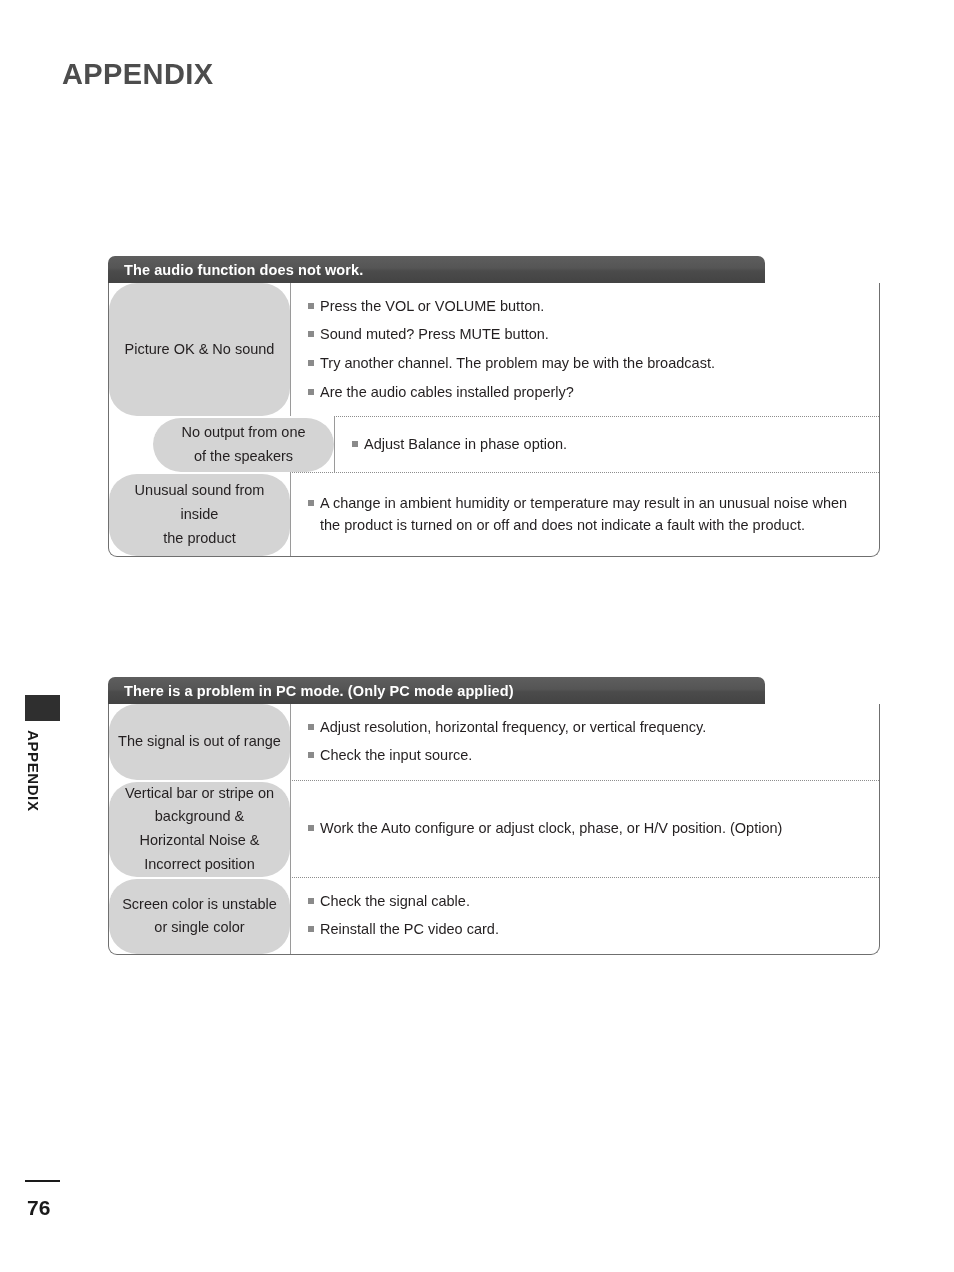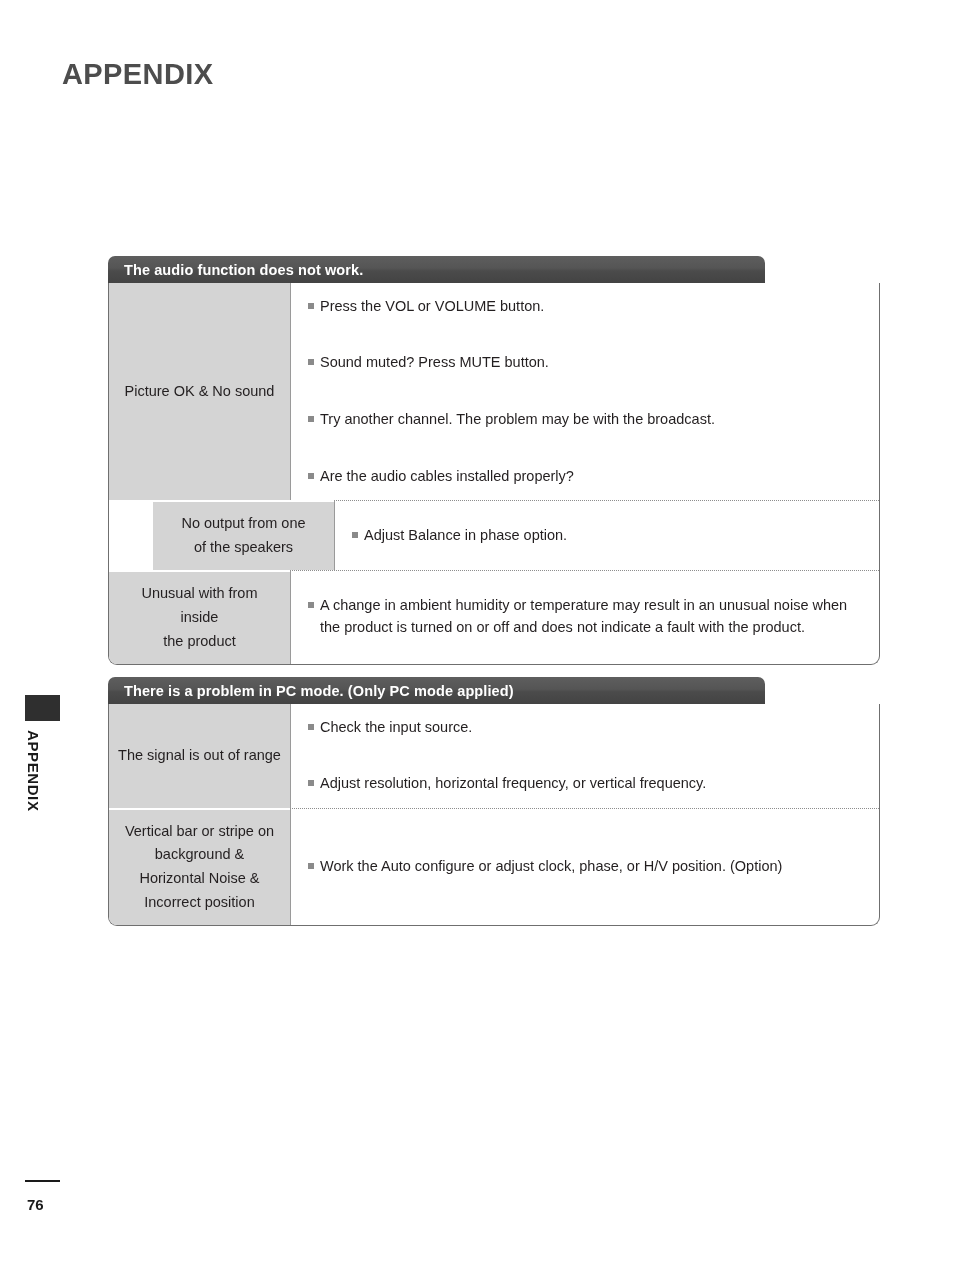--- a/index.html
+++ b/index.html
@@ -57,21 +57,21 @@
     left: 25px;
     top: 1180px;
     width: 35px;
     height: 2px;
     background: #1a1a1a;
   }
   .page-number {
     position: absolute;
     left: 27px;
     top: 1196px;
-    font-size: 15px;
+    font-size: 21px;
     font-weight: bold;
     color: #1a1a1a;
   }
 
   
   .tbl {
     position: absolute;
     left: 108px;
     width: 772px;
   }
@@ -116,36 +116,36 @@
     flex: 0 0 181px;
     background: #d4d4d4;
     display: flex;
     flex-direction: column;
     align-items: center;
     justify-content: center;
     text-align: center;
     font-size: 14.5px;
     color: #231f20;
     line-height: 1.65;
-    padding: 10px 4px;
+    padding: 0 4px;
     box-sizing: border-box;
+    border-radius: 28px;
   }
   .trow + .trow .tlabel {
     border-top: 2px solid #ffffff;
   }
 
   .tcontent {
     flex: 1;
     padding: 9px 10px 9px 17px;
     box-sizing: border-box;
     display: flex;
     flex-direction: column;
     justify-content: center;
     border-left: 1px solid #9a9a9a;
-    gap: 28px;
   }
   .trow + .trow .tcontent {
     border-top: 1px dotted #8d8d8d;
   }
 
   .bullet-line {
     display: flex;
     align-items: flex-start;
     font-size: 14.5px;
     line-height: 1.5;
@@ -216,21 +216,21 @@
       <div class="tcontent">
         <div class="bullet-line">
           <span class="sq"></span>
           <span class="txt">Adjust Balance in phase option.</span>
         </div>
       </div>
     </div>
 
     <div class="trow r-h-88">
       <div class="tlabel">
-        <span>Unusual with from</span>
+        <span>Unusual sound from</span>
         <span>inside</span>
         <span>the product</span>
       </div>
       <div class="tcontent">
         <div class="bullet-line">
           <span class="sq"></span>
           <span class="txt">A change in ambient humidity or temperature may result in an unusual noise when the product is turned on or off and does not indicate a fault with the product.</span>
         </div>
       </div>
     </div>
@@ -244,42 +244,58 @@
   </div>
   <div class="tbl-body">
 
     <div class="trow r-h-76">
       <div class="tlabel">
         <span>The signal is out of range</span>
       </div>
       <div class="tcontent">
         <div class="bullet-line">
           <span class="sq"></span>
+          <span class="txt">Adjust resolution, horizontal frequency, or vertical frequency.</span>
+        </div>
+        <div class="bullet-line">
+          <span class="sq"></span>
           <span class="txt">Check the input source.</span>
-        </div>
-        <div class="bullet-line">
-          <span class="sq"></span>
-          <span class="txt">Adjust resolution, horizontal frequency, or vertical frequency.</span>
         </div>
       </div>
     </div>
 
     <div class="trow r-h-100">
       <div class="tlabel">
         <span>Vertical bar or stripe on</span>
         <span>background &amp;</span>
         <span>Horizontal Noise &amp;</span>
         <span>Incorrect position</span>
       </div>
       <div class="tcontent">
         <div class="bullet-line">
           <span class="sq"></span>
           <span class="txt">Work the Auto configure or adjust clock, phase, or H/V position. (Option)</span>
         </div>
       </div>
     </div>
 
+    <div class="trow r-h-64">
+      <div class="tlabel">
+        <span>Screen color is unstable</span>
+        <span>or single color</span>
+      </div>
+      <div class="tcontent">
+        <div class="bullet-line">
+          <span class="sq"></span>
+          <span class="txt">Check the signal cable.</span>
+        </div>
+        <div class="bullet-line">
+          <span class="sq"></span>
+          <span class="txt">Reinstall the PC video card.</span>
+        </div>
+      </div>
+    </div>
 
   </div>
 </div>
 
 <div class="footer-rule"></div>
 <div class="page-number">76</div>
 
 </body></html>

